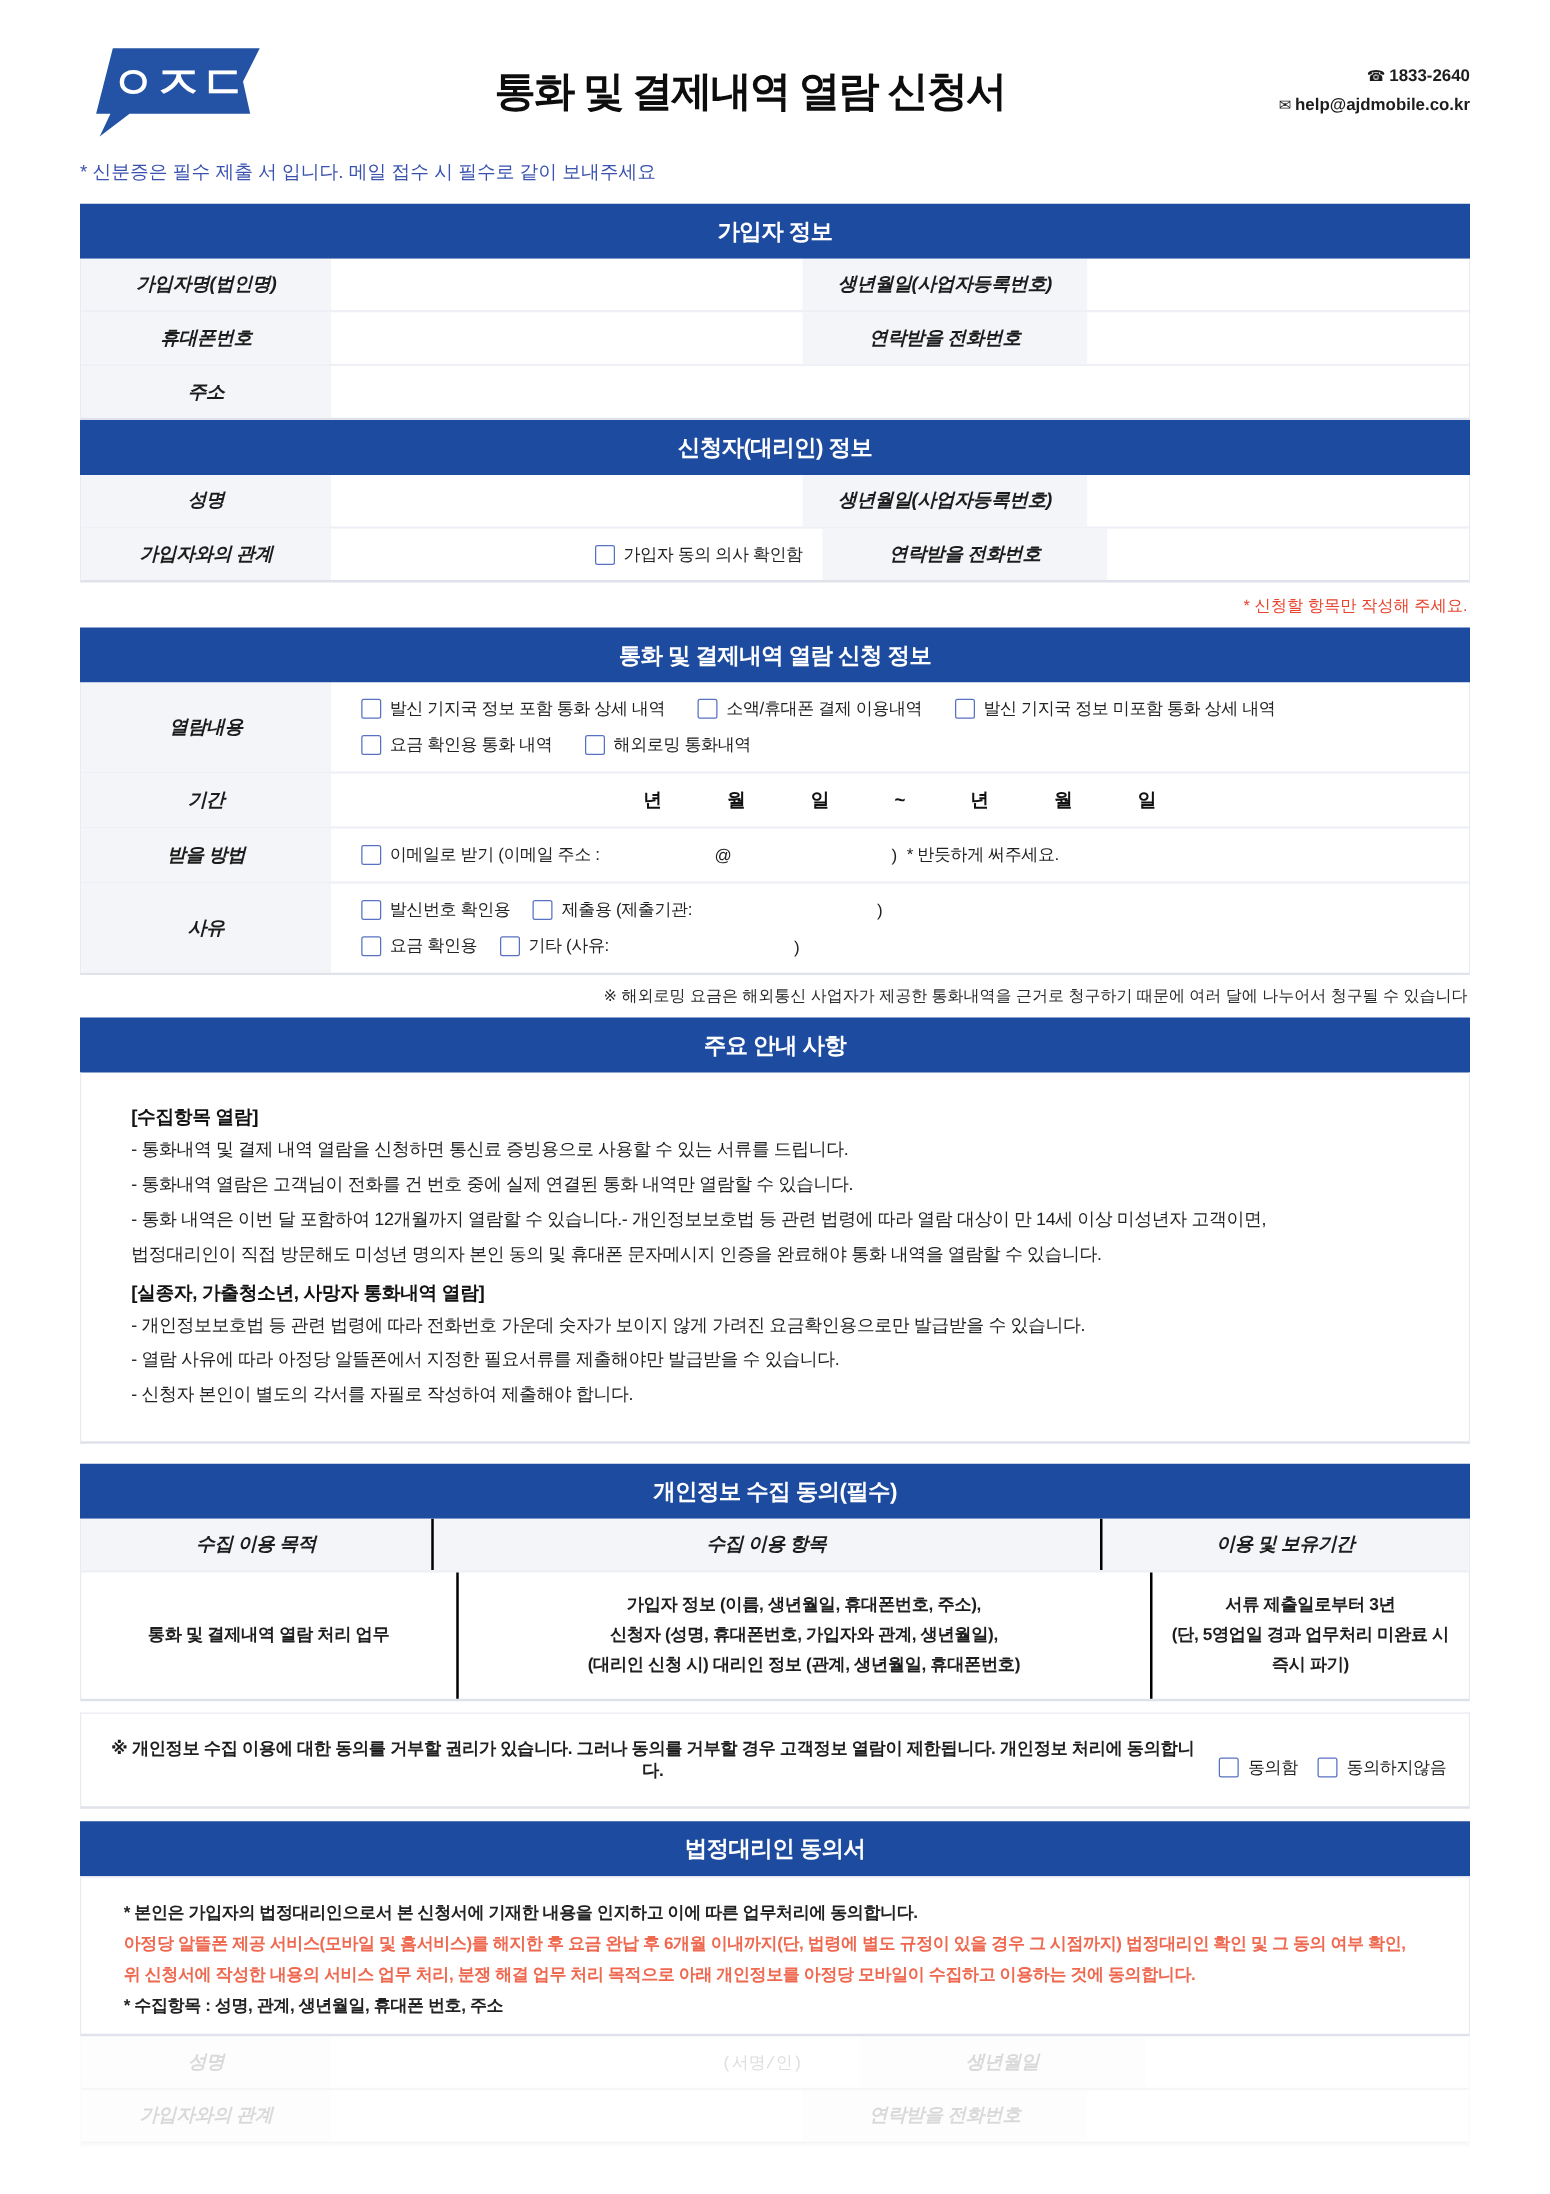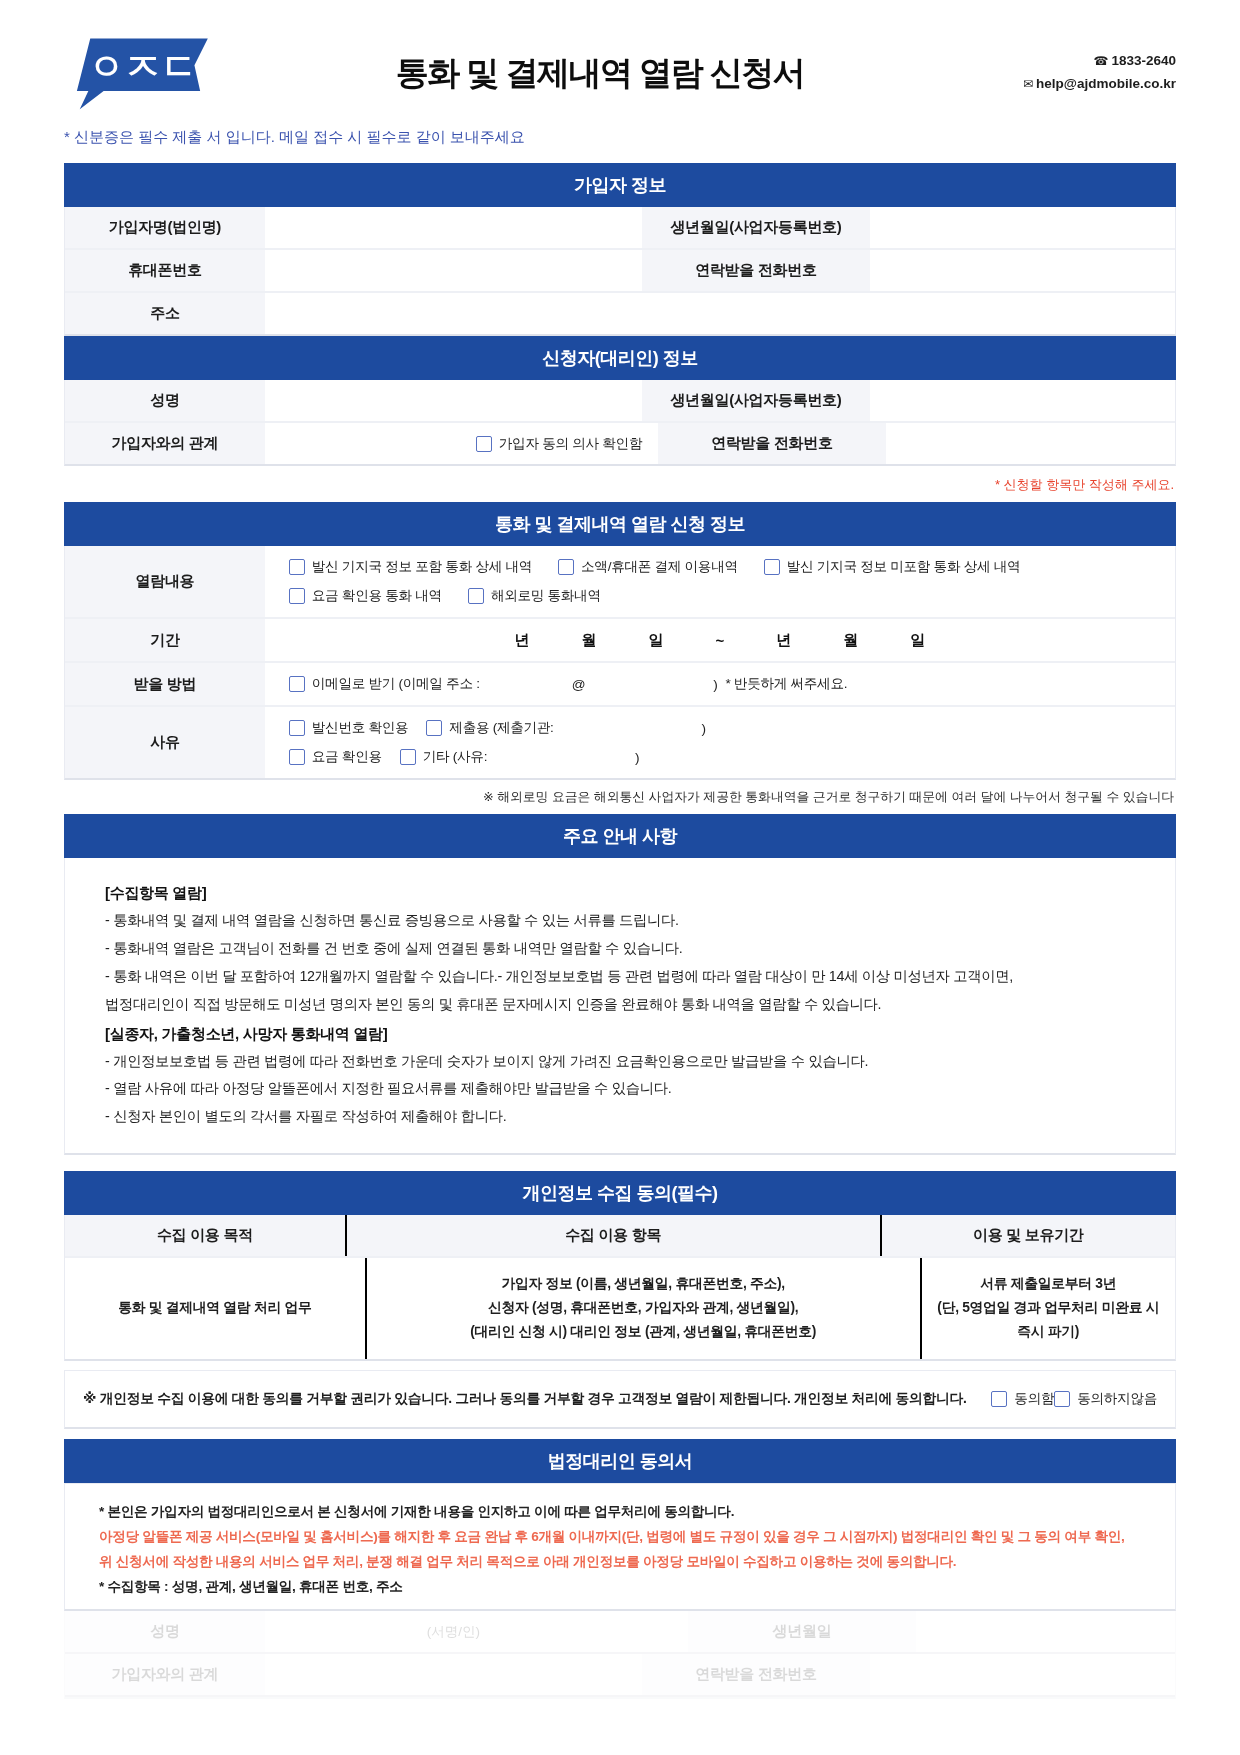--- a/index.html
+++ b/index.html
@@ -13,21 +13,21 @@
   .hdr-contact{flex:none;width:190px;text-align:right;font-size:13.5px;font-weight:600;color:#1d1d1d;line-height:1.7;}
   .hdr-contact .ic{font-size:12px;margin-right:3px;}
   .top-note{color:#3a52ae;font-size:15px;font-weight:500;margin:12px 0 0 0;}
 
   
   .bar{background:#1d4b9f;color:#fff;text-align:center;font-size:18px;font-weight:700;height:44px;line-height:44px;letter-spacing:-.5px;}
   .tbl{border:1px solid #e9ebf2;border-top:0;border-bottom:2px solid #dfe2ea;}
   .row{display:flex;align-items:stretch;border-bottom:2px solid #eef0f5;}
   .row:last-child{border-bottom:0;}
   .lab{background:#f4f5f9;display:flex;align-items:center;justify-content:center;
-       font-weight:700;font-size:15px;color:#1c1c1c;letter-spacing:-.3px;}
+       font-weight:700;font-size:15px;color:#1c1c1c;letter-spacing:-.3px;font-style:italic;}
   .cell{display:flex;align-items:center;font-size:14px;background:#fff;}
   .w18{width:18%;flex:none;} .w34{width:34%;flex:none;} .w20{width:20.5%;flex:none;} .grow{flex:1;}
   .h41{min-height:41px;} .h42{min-height:42px;} .h68{min-height:68px;}
 
   .cb{width:14px;height:14px;border:1.5px solid #5872c2;border-radius:2px;background:#fff;display:inline-block;flex:none;}
   .cb.dark{border-color:#3c3c3c;}
   .ck{display:flex;align-items:center;gap:7px;}
   .ckl{font-size:13.6px;font-weight:500;color:#222;letter-spacing:-.3px;}
 
   .right-line{display:flex;justify-content:flex-end;align-items:center;gap:7px;margin:10px 2px 8px 0;}
@@ -47,29 +47,29 @@
 
   
   .p-h .lab{font-size:15px;}
   .pcol{border-left:2px solid #000000;}
   .pcell{display:flex;flex-direction:column;justify-content:center;align-items:center;text-align:center;
          font-size:13.8px;font-weight:600;color:#1e1e1e;line-height:1.75;letter-spacing:-.3px;padding:14px 10px;}
   .w25{width:25.2%;flex:none;} .w48{width:48%;flex:none;} .w26{flex:1;}
   .consent{border:1px solid #e9ebf2;border-bottom:2px solid #dfe2ea;display:flex;justify-content:space-between;align-items:center;
            padding:19px 18px;margin-top:9px;text-align:center;}
   .consent-txt{font-size:13.8px;font-weight:600;color:#1e1e1e;letter-spacing:-.3px;}
-  .consent-cbs{display:flex;flex:none;padding-left:14px;}
+  .consent-cbs{display:flex;gap:16px;flex:none;padding-left:14px;margin-top:12px;}
 
   
   .gbody{border:1px solid #e9ebf2;border-bottom:2px solid #dfe2ea;padding:15px 34px 10px 34px;}
   .gline{font-size:13.6px;line-height:1.85;font-weight:600;letter-spacing:-.3px;color:#222;}
   .gline.orange{color:#ee6950;}
   .ghost{opacity:.16;}
   .ghost .row{border-bottom:2px solid #c9cdd8;}
-  .ghost-sign{justify-content:center;padding-right:46px;font-size:13.5px;color:#333;} .mt10{margin-top:10px;} .mt16{margin-top:16px;}
+  .ghost-sign{justify-content:flex-end;padding-right:46px;font-size:13.5px;color:#333;font-family:Liberation Mono, monospace;} .mt10{margin-top:10px;} .mt16{margin-top:16px;}
 </style>
 </head>
 <body>
 
 <div class="page">
 
   <div class="hdr">
     <div class="logo">
       <svg viewBox="0 0 156 90" width="150" height="86">
         <path d="M 27 11 L 150 11 L 136 39 L 142 66 L 41 66 L 16 85 L 25 66 L 13 66 Z" fill="#2453a6"></path>

